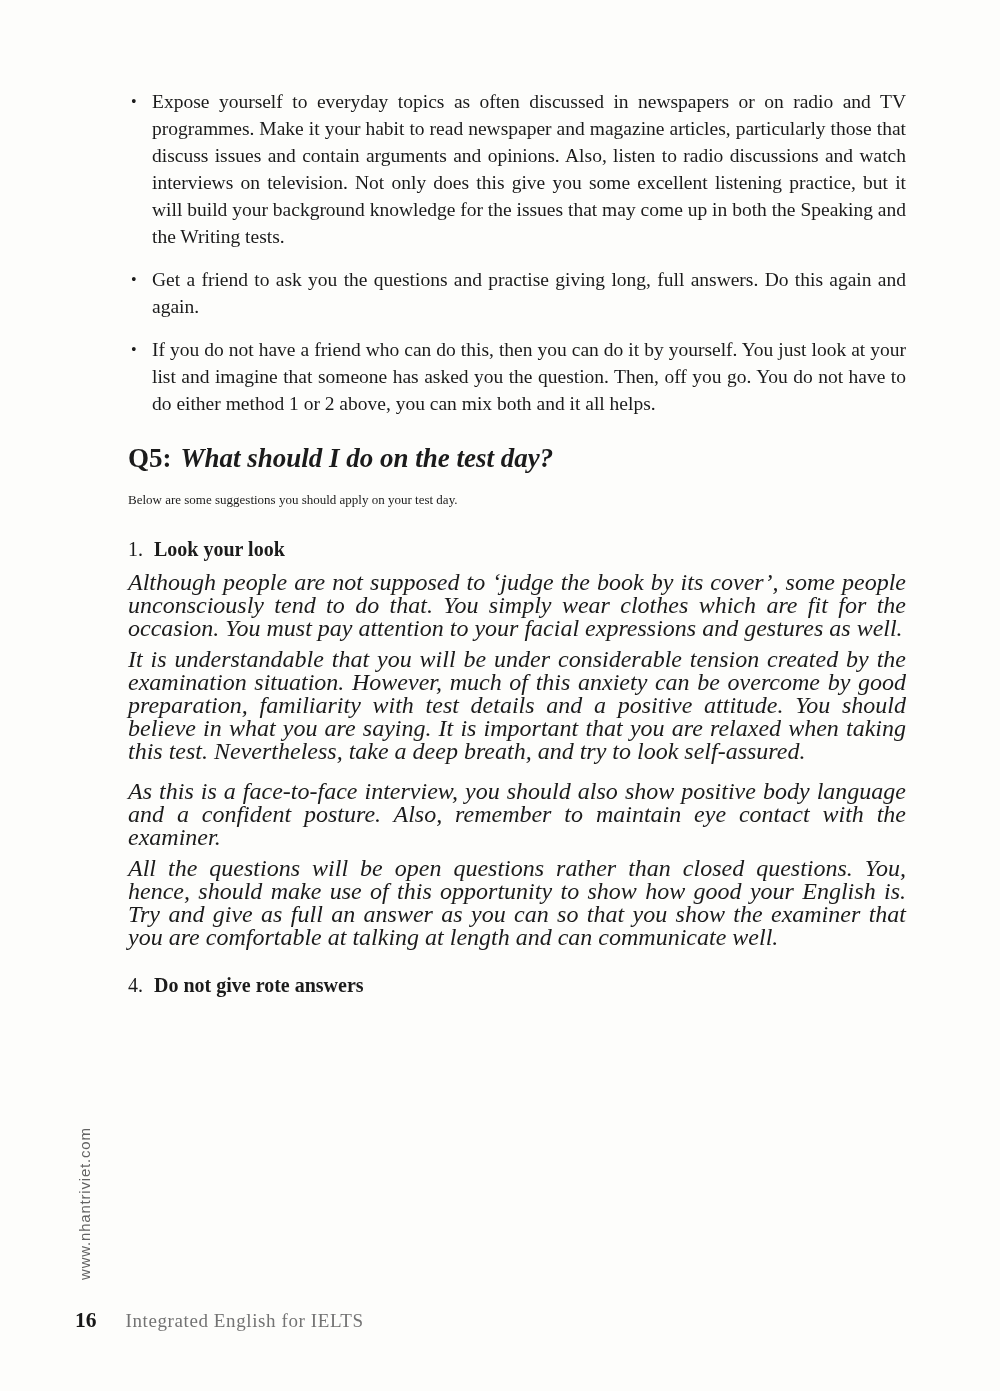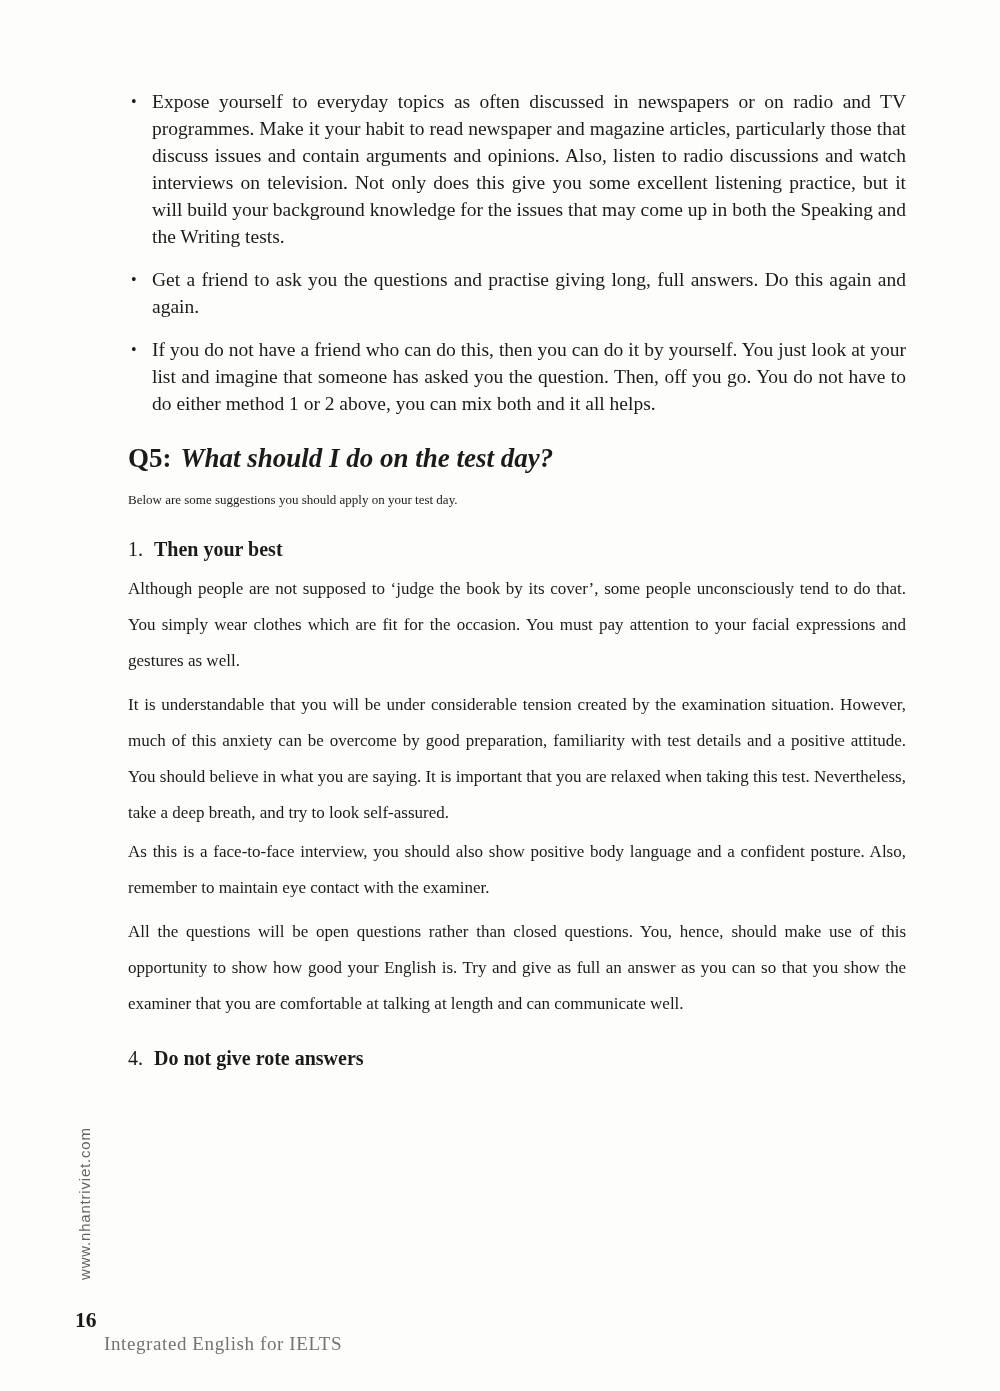--- a/index.html
+++ b/index.html
@@ -54,44 +54,44 @@
   }
   .section-heading {
     margin-top: 23px;
     font-size: 20px;
     line-height: 27px;
   }
   .section-heading .h-num { font-weight: 400; margin-right: 11px; }
   .section-heading .h-title { font-weight: 700; }
   .para {
     margin-top: 8px;
-    font-size: 17px;
-    line-height: 36px;
+    font-size: 24px;
+    line-height: 23px;
     text-align: justify;
+    font-style: italic;
   }
-  .para.spaced { margin-top: 3px; }
+  .para.spaced { margin-top: 17px; }
   .watermark {
     position: absolute;
     left: 76px;
     top: 1088px;
     height: 192px;
     writing-mode: vertical-rl;
     transform: rotate(180deg);
     font-family: "Liberation Sans", sans-serif;
     font-size: 15px;
     letter-spacing: 0.8px;
     color: #636363;
   }
   .footer {
     position: absolute;
     left: 75px;
     top: 1308px;
     display: flex;
-    align-items: flex-start;
-    flex-direction: column;
+    align-items: center;
   }
   .page-number {
     font-size: 21.5px;
     font-weight: 700;
     color: #171717;
   }
   .book-title {
     margin-left: 29px;
     font-size: 19px;
     letter-spacing: 0.6px;
@@ -120,21 +120,21 @@
       </div>
     </div>
 
     <div class="q5-heading">
       <span class="q5-label">Q5:</span><span class="q5-question">What should I do on the test day?</span>
     </div>
 
     <div class="intro">Below are some suggestions you should apply on your test day.</div>
 
     <div class="section-heading">
-      <span class="h-num">1.</span><span class="h-title">Then your best</span>
+      <span class="h-num">1.</span><span class="h-title">Look your look</span>
     </div>
     <div class="para">Although people are not supposed to ‘judge the book by its cover’, some people unconsciously tend to do that. You simply wear clothes which are fit for the occasion. You must pay attention to your facial expressions and gestures as well.</div>
 
     <div class="para">It is understandable that you will be under considerable tension created by the examination situation. However, much of this anxiety can be overcome by good preparation, familiarity with test details and a positive attitude. You should believe in what you are saying. It is important that you are relaxed when taking this test. Nevertheless, take a deep breath, and try to look self-assured.</div>
     <div class="para spaced">As this is a face-to-face interview, you should also show positive body language and a confident posture. Also, remember to maintain eye contact with the examiner.</div>
 
     <div class="para">All the questions will be open questions rather than closed questions. You, hence, should make use of this opportunity to show how good your English is. Try and give as full an answer as you can so that you show the examiner that you are comfortable at talking at length and can communicate well.</div>
 
     <div class="section-heading">
       <span class="h-num">4.</span><span class="h-title">Do not give rote answers</span>

